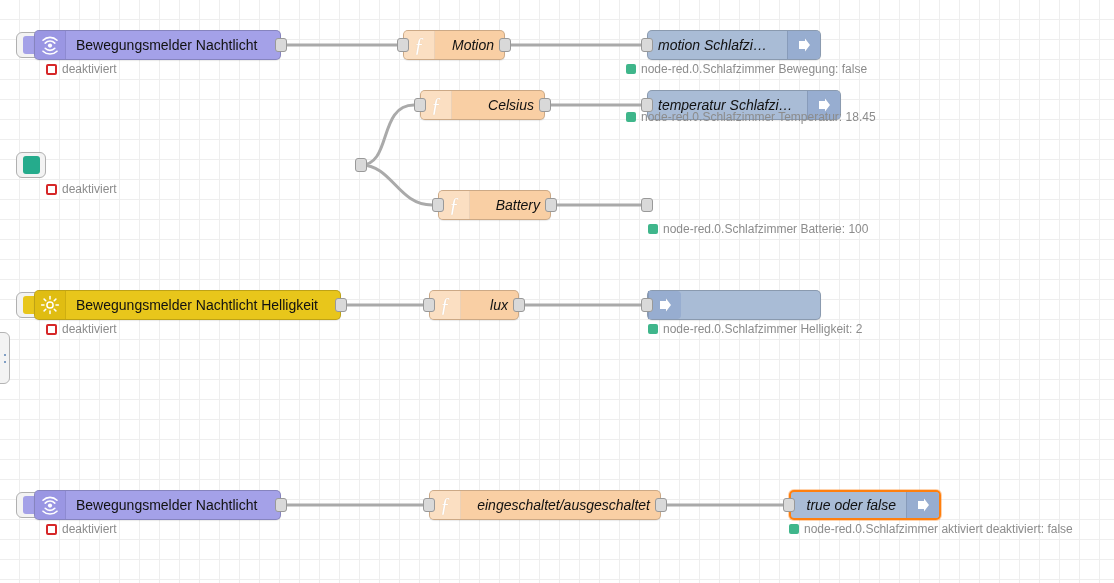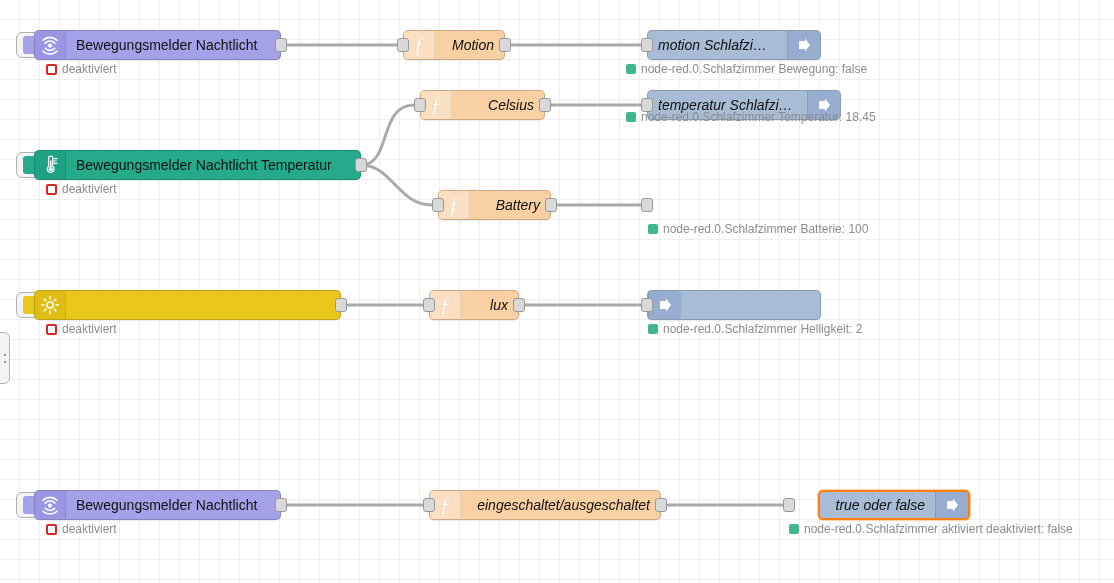--- a/index.html
+++ b/index.html
@@ -273,31 +273,20 @@
   <div class="port" style="left:641px; top:38px;"></div>
   <div class="status" style="left:626px; top:62px;">
     <span class="dot"></span>
     <span class="txt">node-red.0.Schlafzimmer Bewegung: false</span>
   </div>
 
   <div class="disable-toggle" style="left:16px; top:152px;">
     <span class="swatch sw-teal"></span>
   </div>
 
-  <div class="node c-teal" style="left:34px; top:150px; width:327px;">
-    <span class="icon-tray">
-      <svg width="18" height="20" viewBox="0 0 18 20">
-        <path d="M7.6 3.2 a2.1 2.1 0 0 1 4.2 0 v8.2 a3.4 3.4 0 1 1 -4.2 0 Z" fill="none" stroke="#ffffff" stroke-width="1.3"></path>
-        <circle cx="9.7" cy="14.3" r="2" fill="#ffffff"></circle>
-        <rect x="8.9" y="5.6" width="1.6" height="7.6" fill="#ffffff"></rect>
-        <path d="M13.1 3.6 h3 M13.1 6.0 h2.1 M13.1 8.4 h3" stroke="#ffffff" stroke-width="1.1" stroke-linecap="round"></path>
-      </svg>
-    </span>
-    <span class="node-label">Bewegungsmelder Nachtlicht Temperatur</span>
-  </div>
   <div class="port" style="left:355px; top:158px;"></div>
   <div class="status" style="left:46px; top:182px;">
     <span class="ring"></span>
     <span class="txt">deaktiviert</span>
   </div>
 
   <div class="node c-func" style="left:420px; top:90px; width:125px;">
     <span class="icon-tray">
       <span class="fn-glyph">ƒ</span>
     </span>
@@ -348,20 +337,21 @@
             <path d="M10 16.0 V18.4"></path>
           <path d="M1.6 10 H4.0"></path>
             <path d="M16.0 10 H18.4"></path>
           <path d="M4.1 4.1 L5.8 5.8"></path>
             <path d="M14.2 14.2 L15.9 15.9"></path>
           <path d="M15.9 4.1 L14.2 5.8"></path>
             <path d="M5.8 14.2 L4.1 15.9"></path>
         </g>
       </svg>
     </span>
+    <span class="node-label">Bewegungsmelder Nachtlicht Helligkeit</span>
   </div>
   <div class="port" style="left:335px; top:298px;"></div>
   <div class="status" style="left:46px; top:322px;">
     <span class="ring"></span>
     <span class="txt">deaktiviert</span>
   </div>
 
   <div class="node c-func" style="left:429px; top:290px; width:90px;">
     <span class="icon-tray">
       <span class="fn-glyph">ƒ</span>
@@ -408,21 +398,21 @@
 
   <div class="node c-func" style="left:429px; top:490px; width:232px;">
     <span class="icon-tray">
       <span class="fn-glyph">ƒ</span>
     </span>
     <span class="node-label italic center">eingeschaltet/ausgeschaltet</span>
   </div>
   <div class="port" style="left:423px; top:498px;"></div>
   <div class="port" style="left:655px; top:498px;"></div>
 
-  <div class="node c-out selected" style="left:818px; top:490px; width:152px;">
+  <div class="node c-out selected" style="left:789px; top:490px; width:152px;">
     <span class="node-label italic center">true oder false</span>
     <span class="arrow-tray">
       <svg width="18" height="18" viewBox="0 0 18 18">
         <path d="M4 5 L10 5 L10 2.5 L15 9 L10 15.5 L10 13 L4 13 Z" fill="#ffffff"></path>
       </svg>
     </span>
   </div>
   <div class="port" style="left:783px; top:498px;"></div>
   <div class="status" style="left:789px; top:522px;">
     <span class="dot"></span>

